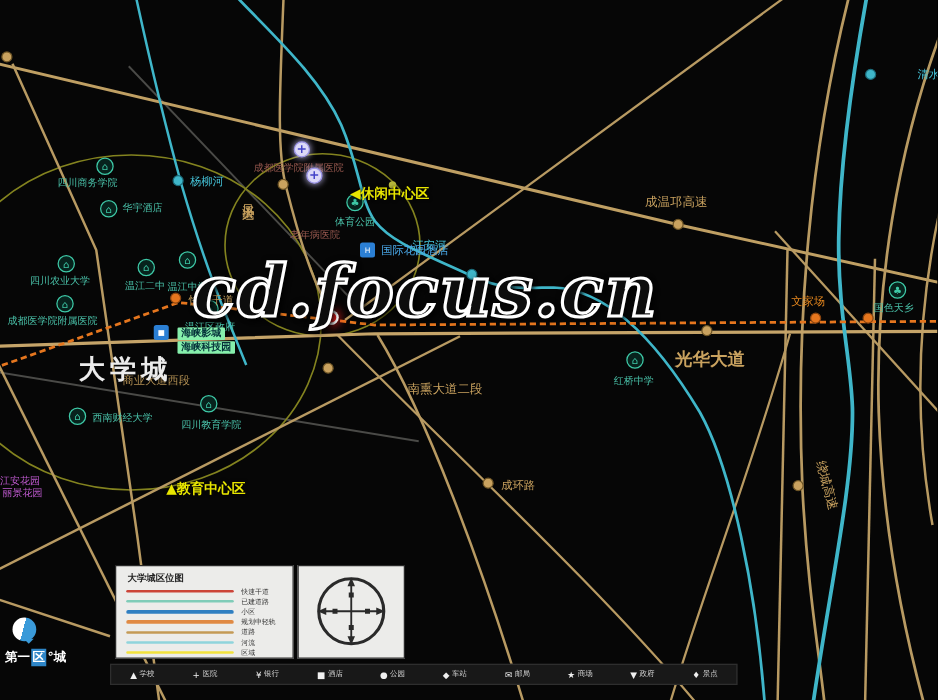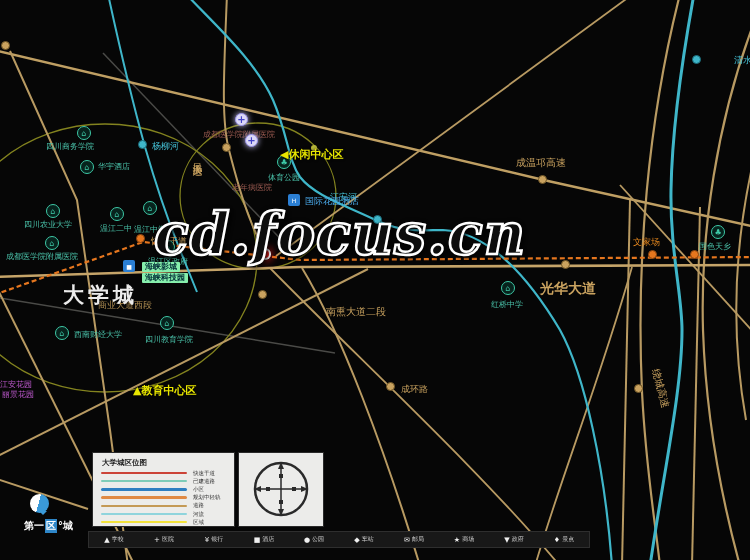--- a/index.html
+++ b/index.html
@@ -31,21 +31,21 @@
   .leg-row{position:absolute;left:8px;height:8px;display:flex;align-items:center;}
   .leg-line{width:86px;height:2.6px;border-radius:2px;}
   .leg-lab{margin-left:6px;font-size:5.5px;color:#333;}
   #compassbox{position:absolute;left:238px;top:452px;width:84px;height:73px;background:#ececea;
         border:1px solid #2a2a2a;}
   #iconstrip{position:absolute;left:88px;top:531px;width:500px;height:15px;background:#181818;
         border:1px solid #2e2e2e;display:flex;align-items:center;}
   .strip-item{display:flex;align-items:center;gap:2px;width:50px;justify-content:center;}
   .strip-glyph{color:#f0f0f0;font-size:7px;}
   .strip-lab{color:#cfcfcf;font-size:6px;}
-  #sitelogo{position:absolute;left:4px;top:494px;width:80px;margin-left:20px;}
+  #sitelogo{position:absolute;left:4px;top:494px;width:80px;}
   #logo-balloon{width:19px;height:19px;border-radius:50%;
         background:linear-gradient(105deg,#ffffff 46%,#3a9ad9 46%);position:relative;margin-left:6px;}
   #logo-balloon:after{content:"";position:absolute;left:9px;top:17px;border:4px solid transparent;
         border-top-color:#3a9ad9;}
   #logo-text{margin-top:6px;font-size:10px;font-weight:bold;color:#fff;display:flex;align-items:center;}
   #logo-mid{background:#2e86c8;color:#fff;padding:0 1px;margin:0 1px;}
   .area-lbl{color:#e8e600;font-weight:bold;font-size:11px;text-shadow:0 0 3px #000;}
 </style>
 </head>
 <body>

